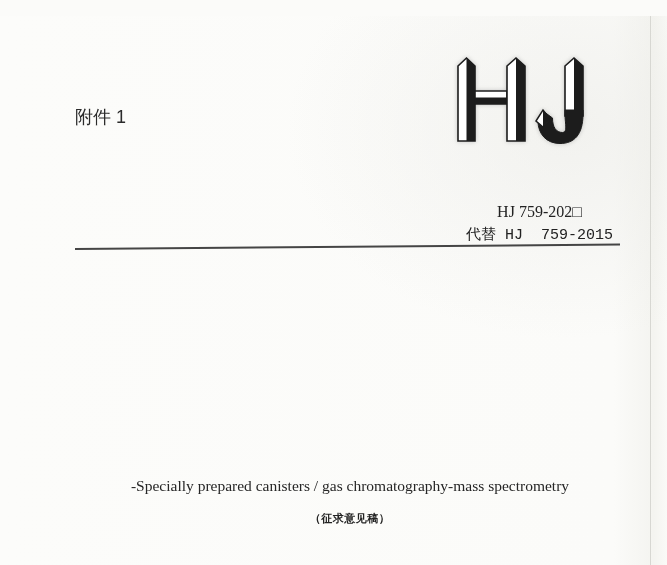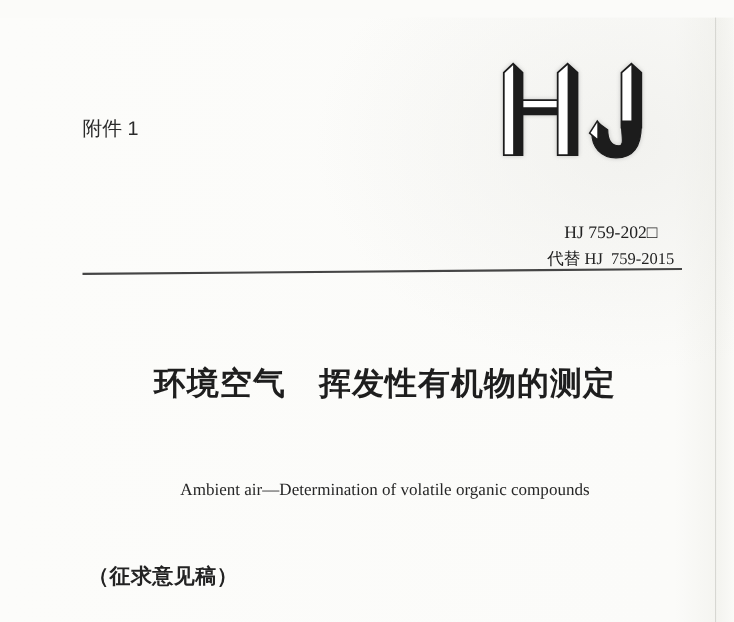--- a/index.html
+++ b/index.html
@@ -62,20 +62,21 @@
     line-height: 24px;
     color: #222;
   }
   .std-no {
     font-size: 16px;
     white-space: pre;
   }
   .replaces {
     font-size: 15px;
     white-space: pre;
+    font-family: Liberation Mono, monospace;
   }
   .rule {
     position: absolute;
     left: 75px; top: 232px;
     width: 545px; height: 2px;
     background: #454545;
     transform: rotate(-0.47deg);
     transform-origin: left center;
   }
   .title-cn {
@@ -100,22 +101,23 @@
     font-size: 15.5px;
     color: #262626;
     white-space: nowrap;
   }
   .title-en.line1 { top: 421px; }
   .title-en.line2 { top: 461px; }
   .draft {
     position: absolute;
     left: 80px; top: 495px;
     width: 540px;
+    text-align: center;
     font-family: "Liberation Sans", sans-serif;
-    font-size: 19px;
+    font-size: 11px;
     font-weight: 600;
     letter-spacing: 0.5px;
     color: #232323;
   }
 </style>
 </head>
 <body>
 
 <div class="page">
 
@@ -145,21 +147,20 @@
 
 
   <div class="std-block">
     <div class="std-no">HJ 759-202□</div>
     <div class="replaces">代替 HJ  759-2015</div>
   </div>
 
   <div class="rule"></div>
 
   <div class="title-cn">
-    <div>环境空气　挥发性有机物的测定</div>
   </div>
 
-  <div class="title-en line1">Ambient air—Determination of volatile organic compounds</div>
 
+  <div class="title-en line2">-Specially prepared canisters / gas chromatography-mass spectrometry</div>
 
   <div class="draft">（征求意见稿）</div>
 
 </div>
 
 </body></html>

